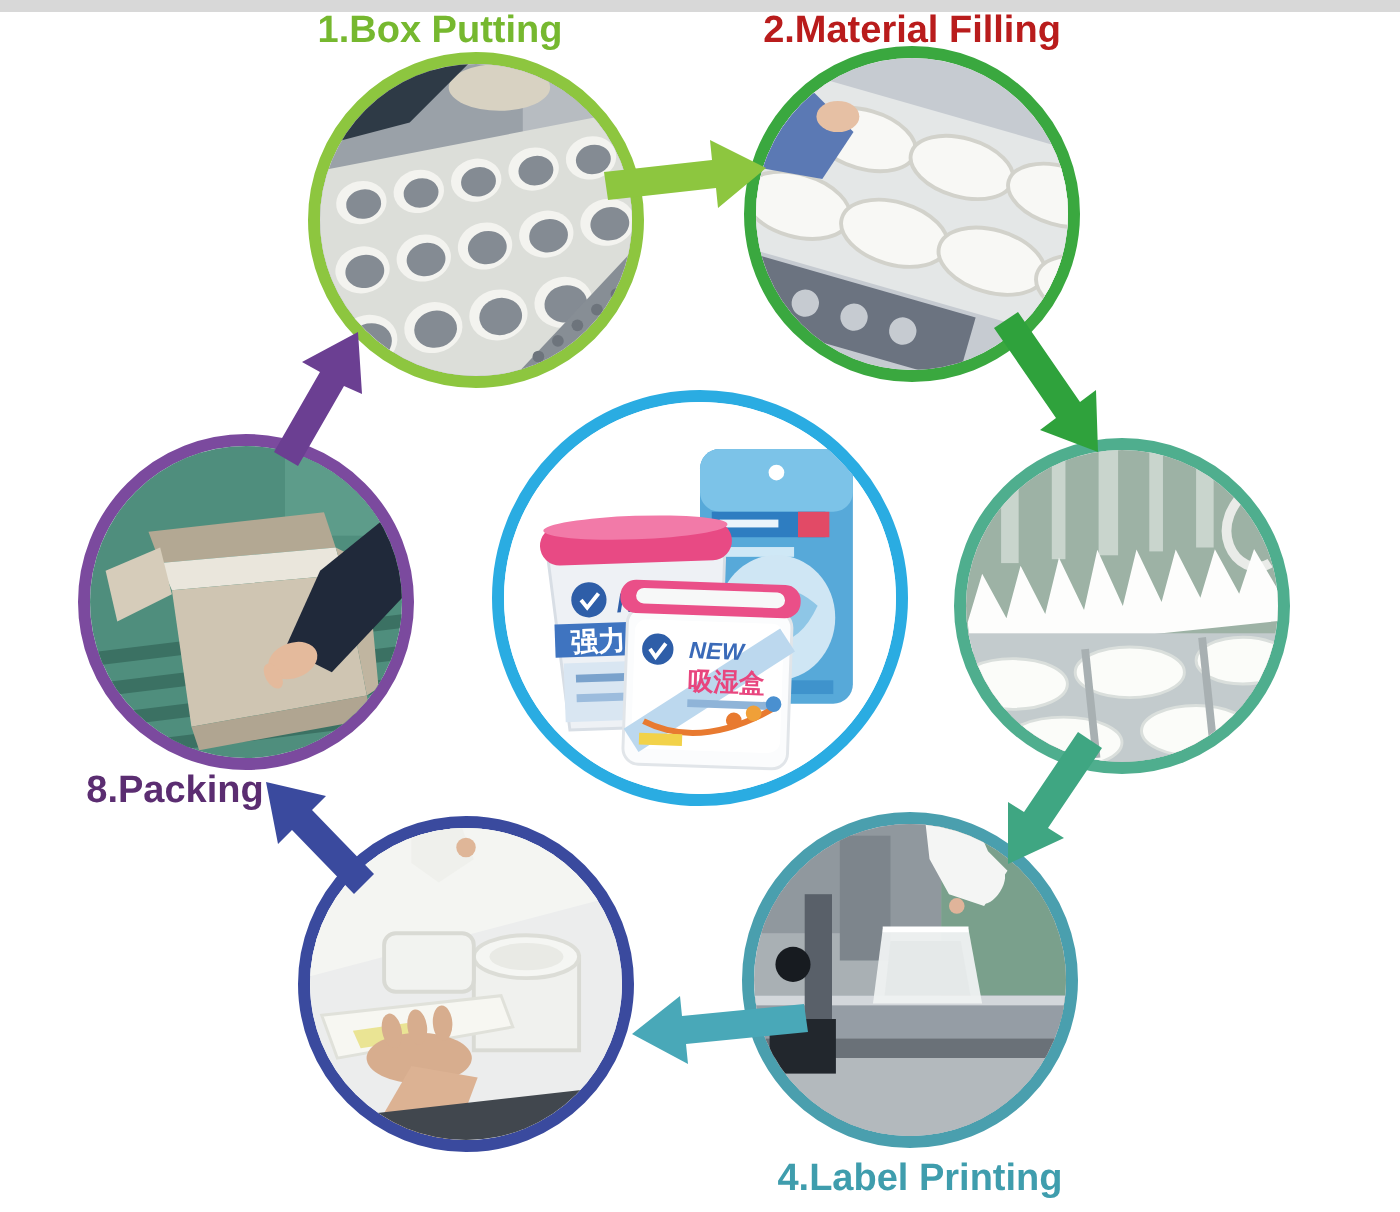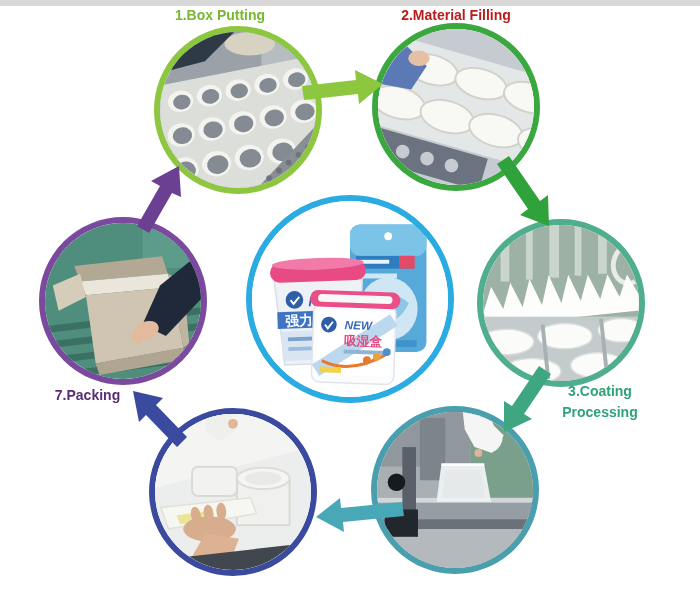--- a/index.html
+++ b/index.html
@@ -1,19 +1,19 @@
 <!DOCTYPE html>
 <html><head>
 <meta charset="utf-8">
 <style>
   html,body{margin:0;padding:0;background:#fff;}
   .stage{position:relative;width:700px;height:606px;background:#ffffff;overflow:hidden;
          font-family:"Liberation Sans",sans-serif;}
   .topbar{position:absolute;left:0;top:0;width:700px;height:6px;z-index:1;}
-  .step-label{position:absolute;z-index:4;font-weight:bold;font-size:14px;line-height:21px;
+  .step-label{position:absolute;z-index:4;font-weight:bold;font-size:19px;line-height:21px;
               text-align:center;}
   .circle{position:absolute;z-index:2;border-radius:50%;border:6px solid #888;overflow:hidden;
           background:#fff;box-sizing:content-box;}
   .circle svg{display:block;width:100%;height:100%;}
   .c1{left:154px;top:26px;width:156px;height:156px;}
   .c2{left:372px;top:23px;width:156px;height:156px;}
   .c3{left:477px;top:219px;width:156px;height:156px;}
   .c4{left:371px;top:406px;width:156px;height:156px;}
   .c5{left:149px;top:408px;width:156px;height:156px;}
   .c6{left:39px;top:217px;width:156px;height:156px;}
@@ -28,22 +28,22 @@
 </style>
 </head>
 <body>
 
 <div class="stage">
 
   <div class="topbar" style="background-color: rgb(216, 216, 216);"></div>
 
   <div class="step-label l1" style="color: rgb(118, 184, 47);">1.Box Putting</div>
   <div class="step-label l2" style="color: #b91c1c;">2.Material Filling</div>
-  <div class="step-label l3" style="color: rgb(46, 163, 119);">3.Coating Processing</div>
-  <div class="step-label l6" style="color: rgb(91, 45, 113);">7.Packing</div>
+  <div class="step-label l4" style="color: rgb(63, 157, 173);">4.Label Printing</div>
+  <div class="step-label l6" style="color: rgb(91, 45, 113);">8.Packing</div>
 
   <div class="circle c1" style="border-color: rgb(141, 198, 63);">
     <svg viewBox="0 0 160 160">
       <rect width="160" height="160" fill="#9aa1a8"></rect>
       <rect x="104" y="0" width="56" height="36" fill="#b7bcc1"></rect>
       <ellipse cx="92" cy="12" rx="26" ry="12" fill="#d8d2c2"></ellipse>
       <polygon points="0,0 76,0 46,30 0,42" fill="#2e3a46"></polygon>
       <g transform="rotate(-11 80 80)">
         <rect x="-14" y="40" width="188" height="128" fill="#dcded9"></rect>
         <g>

